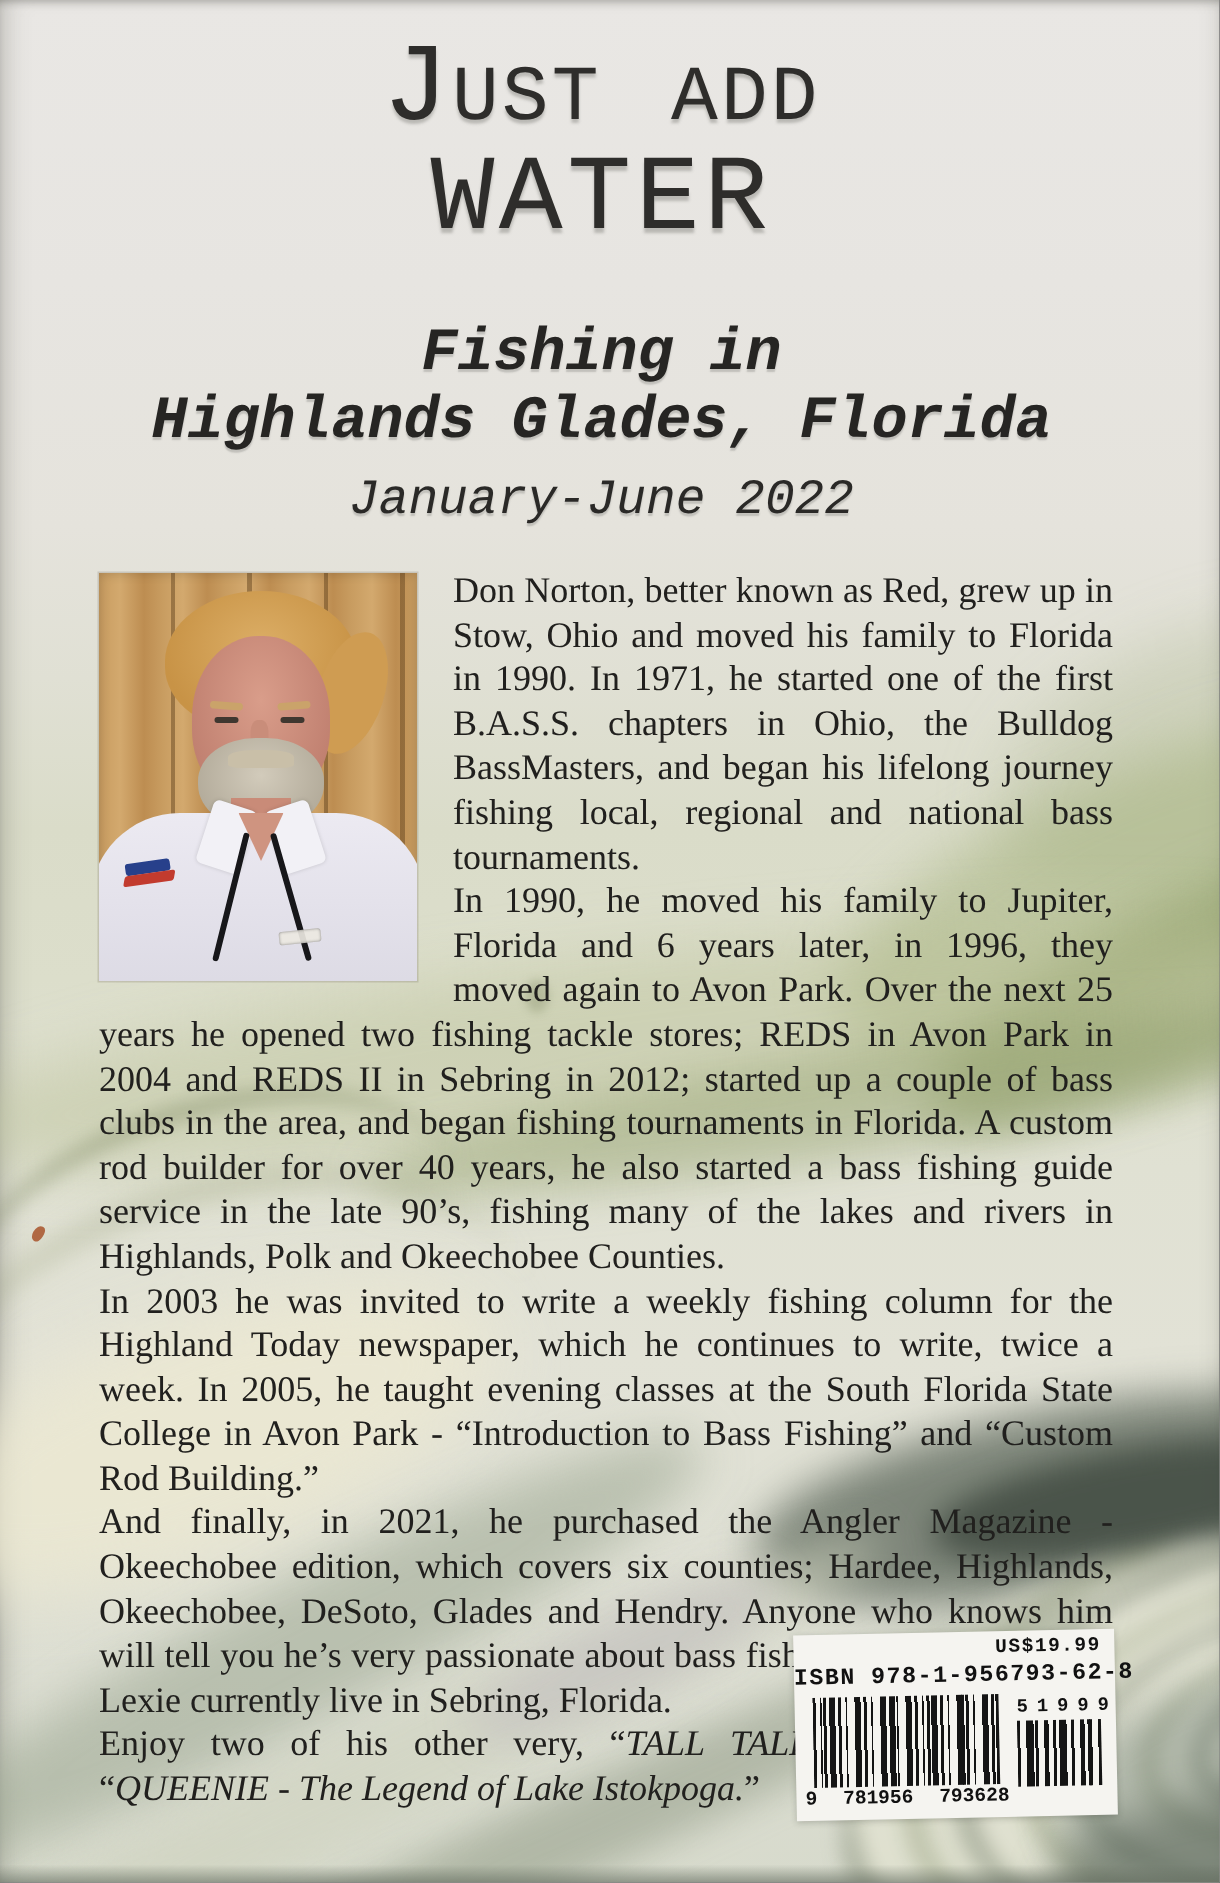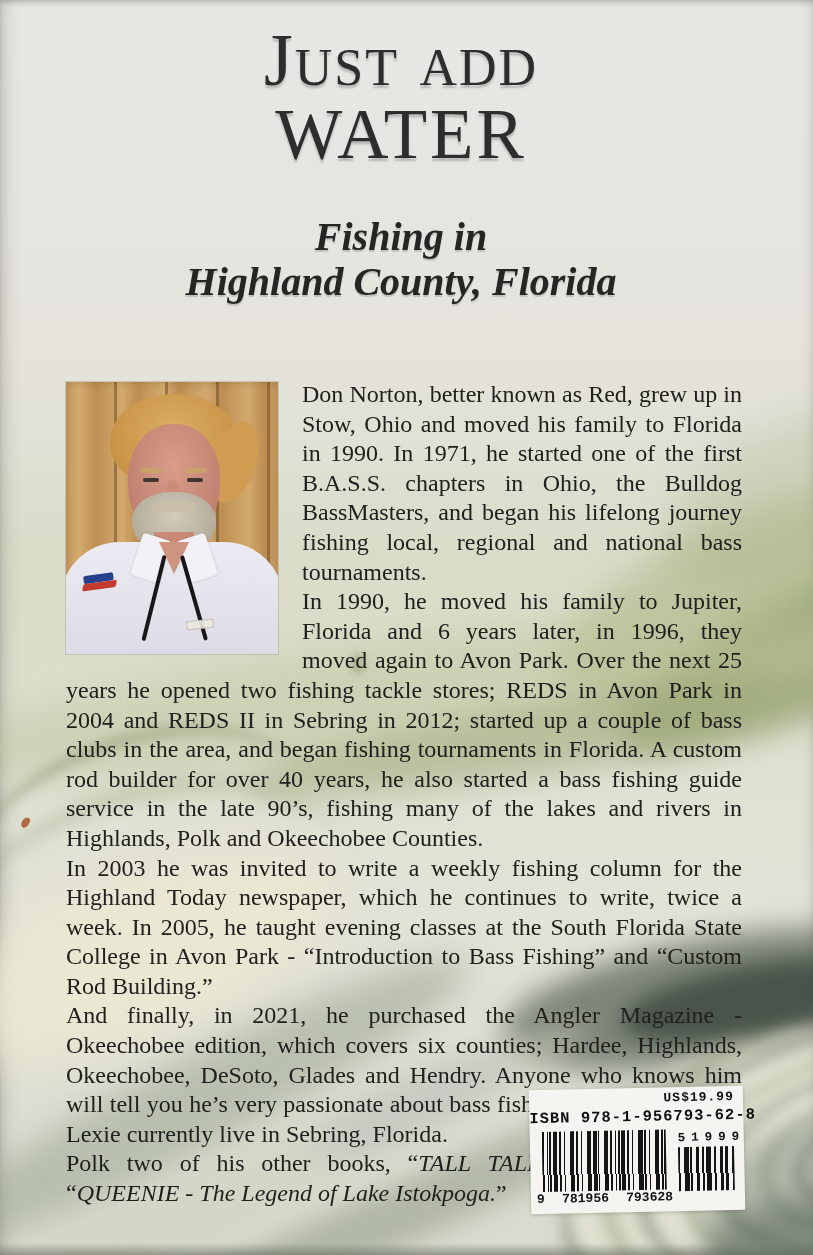--- a/index.html
+++ b/index.html
@@ -40,21 +40,21 @@
   .s9c{left:60px;top:1180px;width:700px;height:60px;transform:rotate(-24deg);background:rgba(130,142,120,.45);filter:blur(12px);}
   .s10{left:300px;top:1075px;width:230px;height:60px;transform:rotate(-25deg);background:rgba(170,160,185,.25);filter:blur(14px);}
   .s11{left:700px;top:1115px;width:270px;height:145px;transform:rotate(-15deg);background:rgba(110,125,115,.40);filter:blur(12px);}
   .s12{left:700px;top:1195px;width:310px;height:130px;background:rgba(80,92,80,.50);filter:blur(14px);}
   .smudge{left:350px;top:653px;width:16px;height:22px;background:rgba(120,130,90,.30);filter:blur(3px);}
   .bottom-edge{position:absolute;left:0;top:1243px;width:813px;height:12px;
       background:linear-gradient(180deg,transparent,rgba(95,105,92,.55));}
   .speck{position:absolute;left:22px;top:817px;width:7px;height:11px;background:#a8542a;
       border-radius:60% 40% 50% 50%;transform:rotate(30deg);opacity:.85;z-index:3;}
   
-  .title-block{position:absolute;left:0;top:22px;width:802px;text-align:center;z-index:2;}
+  .title-block{position:absolute;left:0;top:22px;width:802px;text-align:center;z-index:2;font-family:Liberation Mono, monospace;}
   .t1{font-variant:small-caps;font-size:74px;line-height:76px;letter-spacing:2px;color:#2e2d2b;
       text-shadow:0 3px 2px rgba(100,100,95,.35);}
   .t2{font-size:71px;line-height:80px;letter-spacing:3px;color:#2e2d2b;margin-top:-4px;
       text-shadow:0 3px 2px rgba(100,100,95,.35);}
   .sub{font-style:italic;font-weight:bold;font-size:40px;line-height:45px;color:#262523;
       text-shadow:0 2px 1px rgba(110,110,105,.3);}
   .sub-wrap{margin-top:40px;}
   .edition{font-style:italic;font-size:33px;line-height:40px;color:#2a2927;margin-top:10px;
       text-shadow:0 2px 1px rgba(110,110,105,.3);}
   
@@ -143,22 +143,23 @@
     <div class="sw smudge"></div>
     <div class="bottom-edge"></div>
   </div>
   <div class="speck"></div>
 
   <div class="title-block">
     <div class="t1">Just add</div>
     <div class="t2">WATER</div>
     <div class="sub-wrap">
       <div class="sub">Fishing in</div>
-      <div class="sub">Highland County, Florida</div>
+      <div class="sub">Highlands Glades, Florida</div>
     </div>
+    <div class="edition">January-June 2022</div>
   </div>
 
   <div class="bio">
     <div class="photo">
       <div class="hair"></div>
       <div class="hair-sweep"></div>
       <div class="face"></div>
       <div class="brow l"></div>
       <div class="brow r"></div>
       <div class="eye l"></div>
@@ -176,21 +177,21 @@
       <div class="patch">
         <div class="blue"></div>
         <div class="red"></div>
       </div>
       <div class="tag"></div>
     </div>
     <p>Don Norton, better known as Red, grew up in Stow, Ohio and moved his family to Florida in 1990. In 1971, he started one of the first B.A.S.S. chapters in Ohio, the Bulldog BassMasters, and began his lifelong journey fishing local, regional and national bass tournaments.</p>
     <p>In 1990, he moved his family to Jupiter, Florida and 6 years later, in 1996, they moved again to Avon Park. Over the next 25 years he opened two fishing tackle stores; REDS in Avon Park in 2004 and REDS II in Sebring in 2012; started up a couple of bass clubs in the area, and began fishing tournaments in Florida. A custom rod builder for over 40 years, he also started a bass fishing guide service in the late 90’s, fishing many of the lakes and rivers in Highlands, Polk and Okeechobee Counties.</p>
     <p>In 2003 he was invited to write a weekly fishing column for the Highland Today newspaper, which he continues to write, twice a week. In 2005, he taught evening classes at the South Florida State College in Avon Park - “Introduction to Bass Fishing” and “Custom Rod Building.”</p>
     <p>And finally, in 2021, he purchased the Angler Magazine - Okeechobee edition, which covers six counties; Hardee, Highlands, Okeechobee, DeSoto, Glades and Hendry. Anyone who knows him will tell you he’s very passionate about bass fishing. Don and his wife Lexie currently live in Sebring, Florida.</p>
-    <p><span>Polk two of his other books, “</span><span class="book-title">TALL TALES from 2002</span><span>” and “</span><span class="book-title">QUEENIE - The Legend of Lake Istokpoga.</span><span>”</span></p>
+    <p><span>Enjoy two of his other very, “</span><span class="book-title">TALL TALES from 2002</span><span>” and “</span><span class="book-title">QUEENIE - The Legend of Lake Istokpoga.</span><span>”</span></p>
   </div>
 
   <div class="barcode">
     <div class="price">US$19.99</div>
     <div class="isbn">ISBN 978-1-956793-62-8</div>
     <div class="ean-bars"></div>
     <div class="ean-digits">
       <span>9</span>
       <span>781956</span>
       <span>793628</span>

